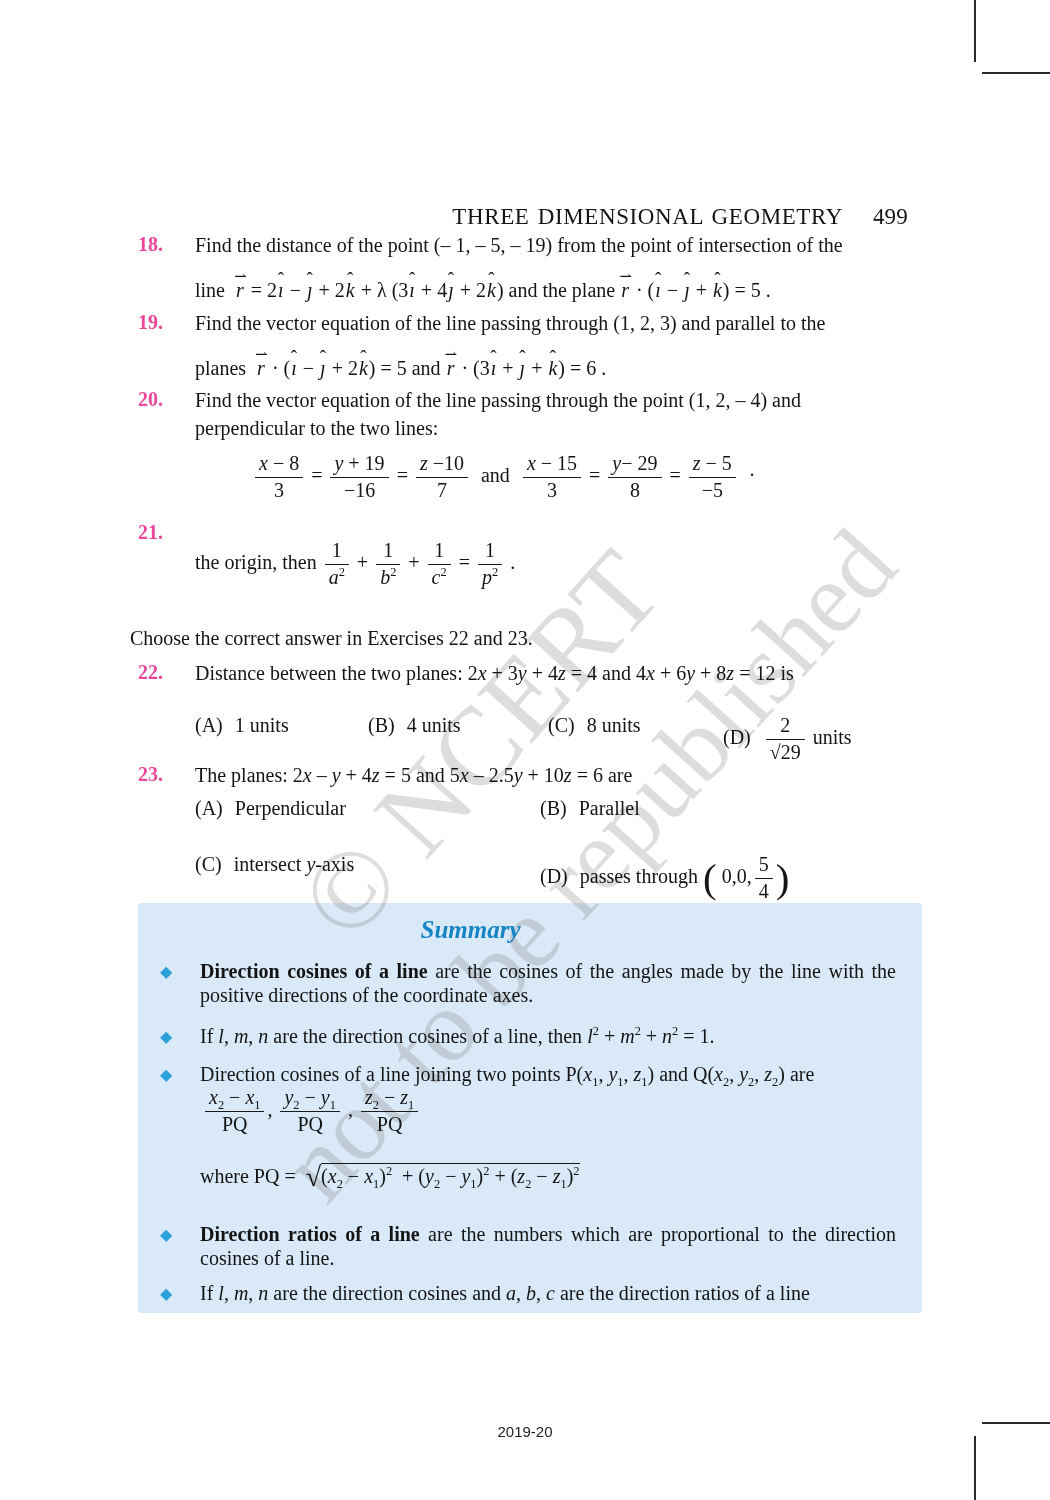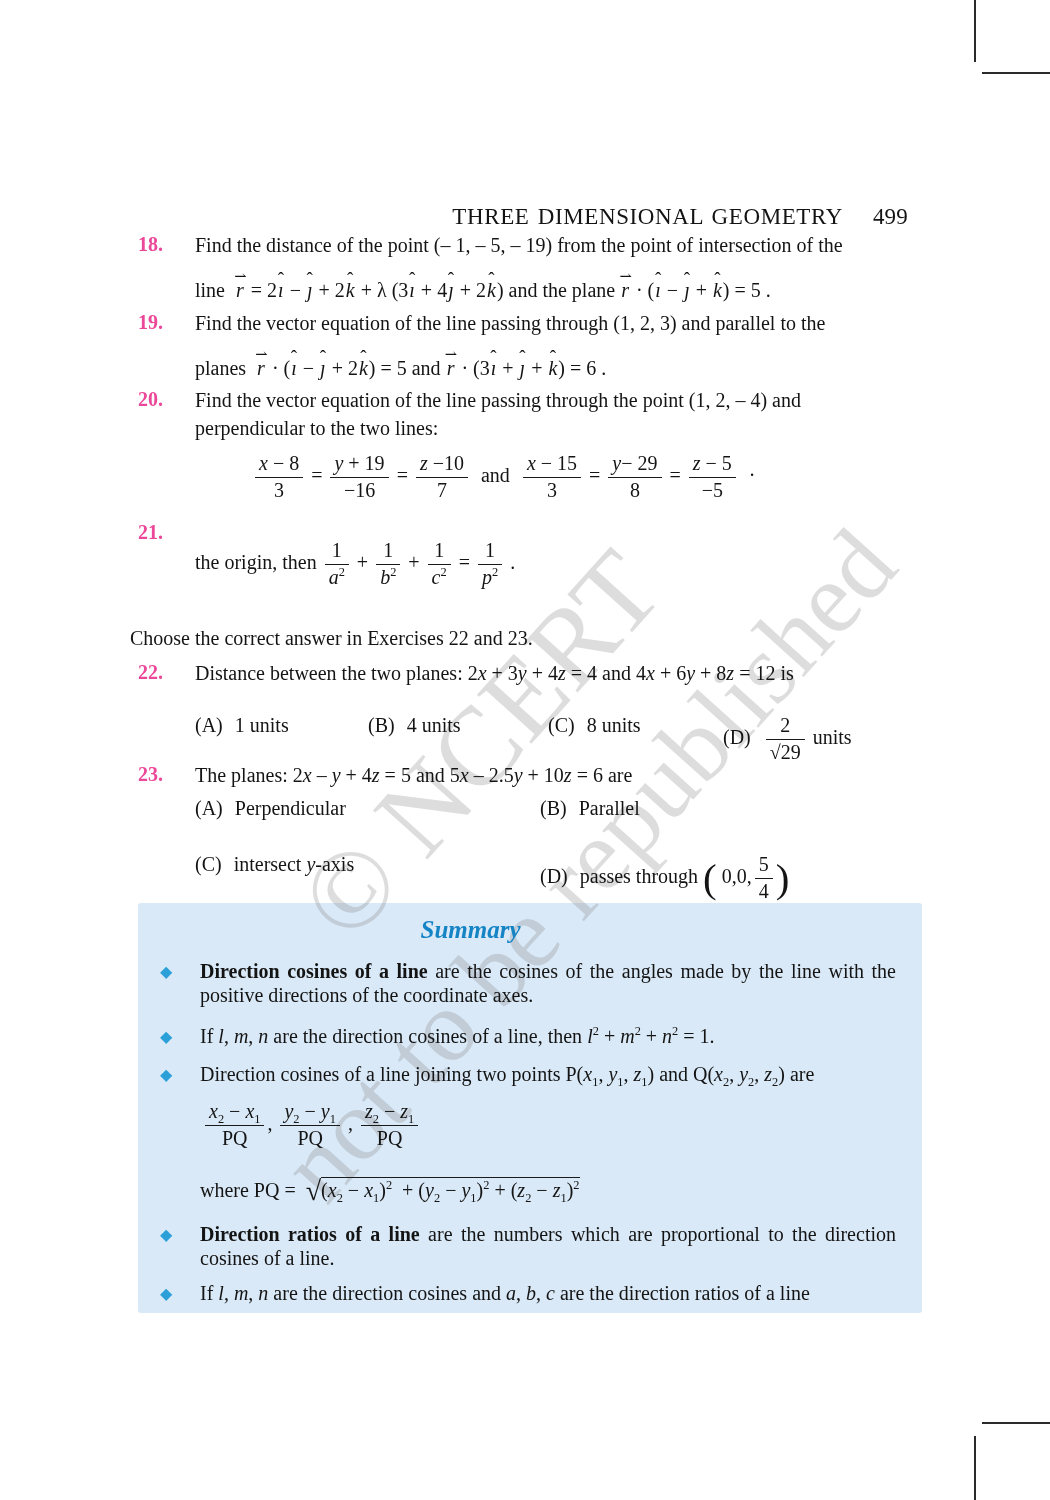--- a/index.html
+++ b/index.html
@@ -47,21 +47,21 @@
   .rad{font-size:1.4em;vertical-align:-0.12em;}
   .bigp{font-size:205%;font-weight:400;vertical-align:middle;line-height:0;}
   
   .sumbox-bg{position:absolute;left:138px;top:903px;width:784px;height:410px;
              background:#d9e9f7;border-radius:3px;}
   .sum-title{position:absolute;left:138px;top:916px;width:665px;text-align:center;
              color:#1584c5;font-style:italic;font-weight:bold;font-size:25px;}
   .srow{position:absolute;left:160px;width:736px;display:flex;font-size:20px;}
   .sdia{width:40px;flex:none;color:#2b9fd7;font-size:16px;padding-top:3px;}
   .stext{flex:1;line-height:1.2;text-align:justify;}
-  .stext .fracline{margin-top:14px;margin-left:2px;text-align:left;}
+  .stext .fracline{margin-left:2px;text-align:left;}
   .stext .whereline{margin-top:24px;text-align:left;}
   
   .footer{position:absolute;left:0;top:1423px;width:1050px;text-align:center;
           font-family:"Liberation Sans","DejaVu Sans",sans-serif;font-size:15px;color:#222;}
   
   .crop{position:absolute;background:#2a2a2a;}
 </style>
 </head>
 <body>
 
@@ -177,19 +177,20 @@
   <div class="srow" style="top:1222px;">
     <span class="sdia">◆</span>
     <div class="stext"><b>Direction ratios of a line</b> are the numbers which are proportional to the direction cosines of a line.</div>
   </div>
 
   <div class="srow" style="top:1281px;">
     <span class="sdia">◆</span>
     <div class="stext">If <i>l</i>, <i>m</i>, <i>n</i> are the direction cosines and <i>a</i>, <i>b</i>, <i>c</i> are the direction ratios of a line</div>
   </div>
 
+  <div class="footer">2019-20</div>
 
   <div class="crop" style="left:974px;top:0;width:2px;height:62px;"></div>
   <div class="crop" style="left:982px;top:72px;width:68px;height:2px;"></div>
   <div class="crop" style="left:982px;top:1422px;width:68px;height:2px;"></div>
   <div class="crop" style="left:974px;top:1436px;width:2px;height:64px;"></div>
 
 </div>
 
 </body></html>

